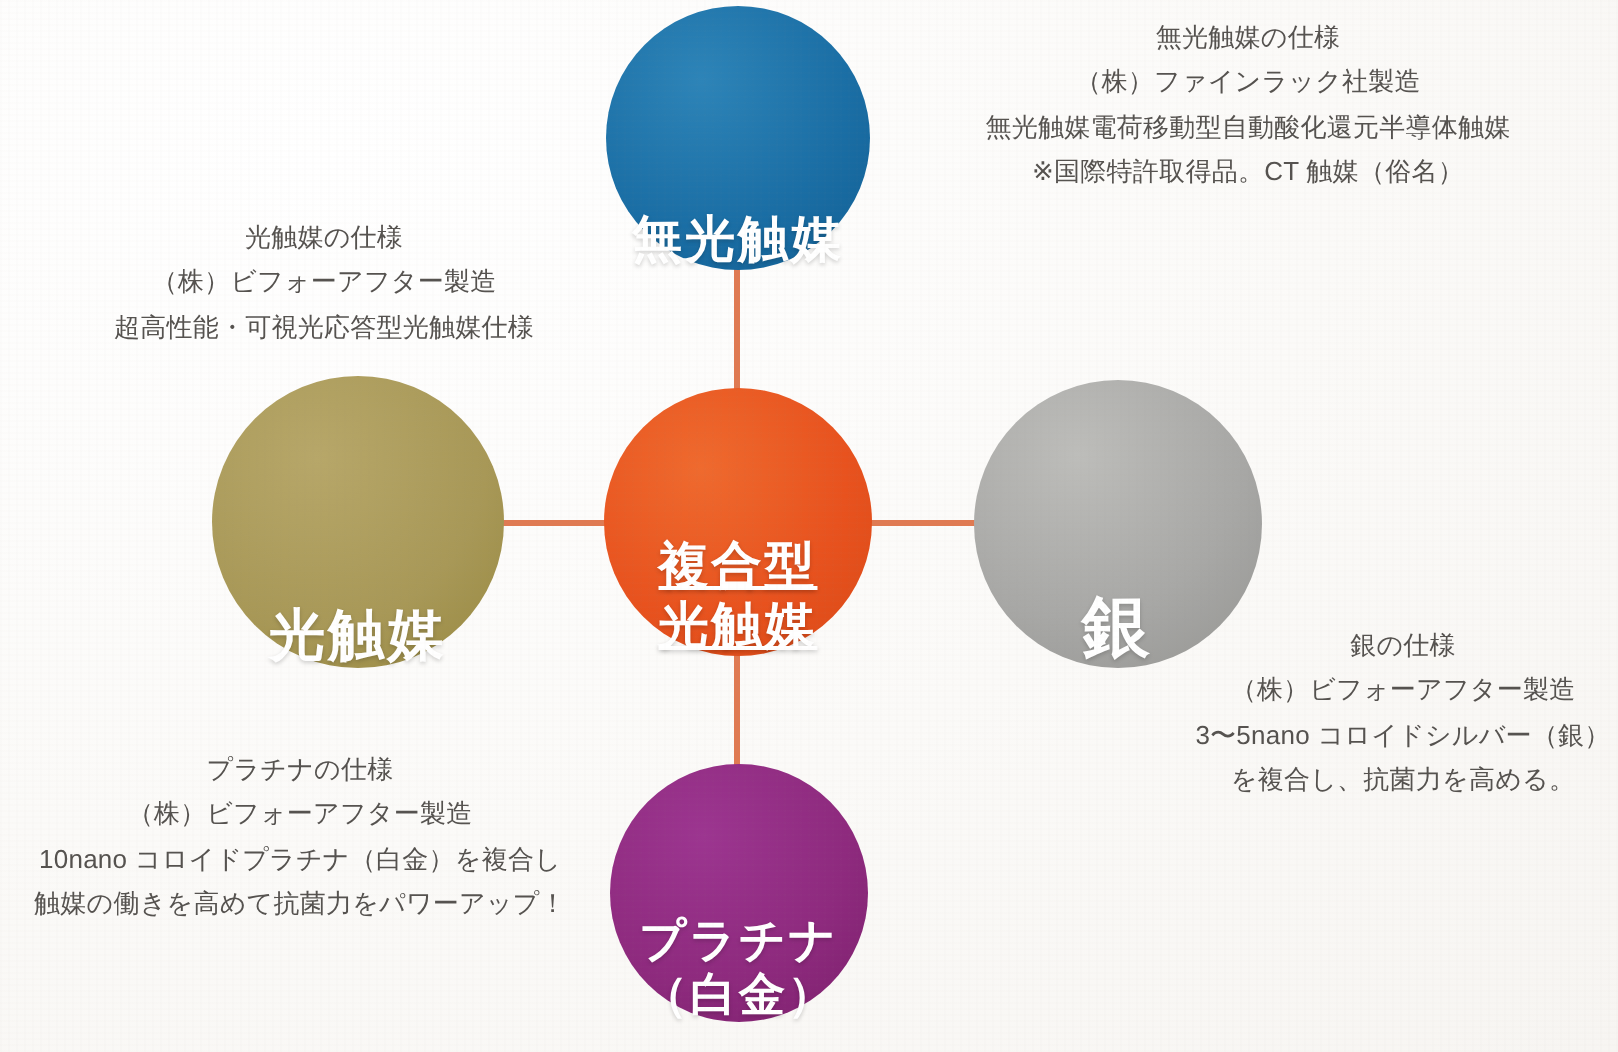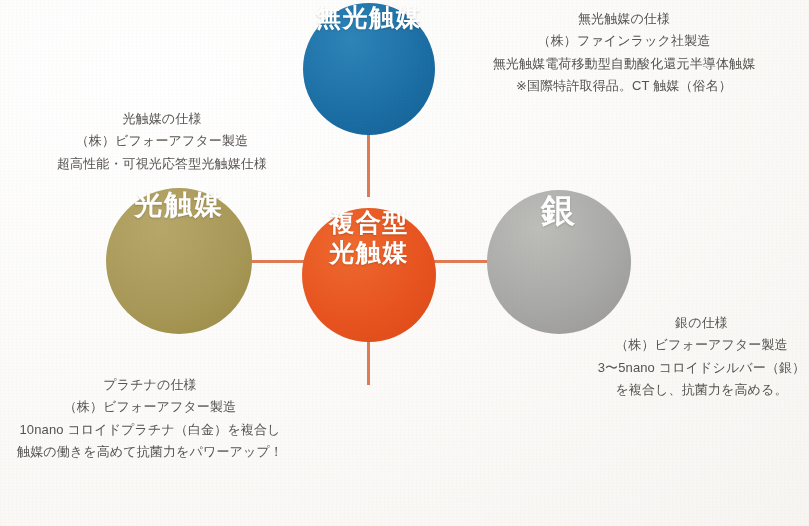--- a/index.html
+++ b/index.html
@@ -38,38 +38,39 @@
   .connector {
     position: absolute;
     background: #e07a52;
   }
 
   
   .node {
     position: absolute;
     border-radius: 50%;
     display: flex;
-    align-items: flex-start;
+    align-items: flex-end;
     justify-content: center;
     text-align: center;
     color: #ffffff;
     box-sizing: border-box;
   }
   .node .label {
     line-height: 1.18;
     letter-spacing: .06em;
     font-weight: 700;
     text-shadow: 0 1px 2px rgba(0,0,0,.18);
     white-space: pre-line;
   }
 
   #node-center {
-    left: 302px; top: 208px;
+    left: 302px; top: 194px;
     width: 134px; height: 134px;
     background: radial-gradient(circle at 36% 30%, #ef6a2e 0%, #e8521e 58%, #d94916 100%);
+    text-decoration: underline;
   }
   #node-center .label { font-size: 25px; }
 
   #node-top {
     left: 303px; top: 3px;
     width: 132px; height: 132px;
     background: radial-gradient(circle at 36% 28%, #2d84b8 0%, #1a6ea5 58%, #115f93 100%);
   }
   #node-top .label { font-size: 25px; }
 
@@ -129,20 +130,24 @@
 
   <div class="node" id="node-center">
     <span class="label">複合型
 光触媒</span>
   </div>
 
   <div class="node" id="node-right">
     <span class="label">銀</span>
   </div>
 
+  <div class="node" id="node-bottom">
+    <span class="label">プラチナ
+（白金）</span>
+  </div>
 
   <div class="caption" id="caption-top-right">無光触媒の仕様
 （株）ファインラック社製造
 無光触媒電荷移動型自動酸化還元半導体触媒
 ※国際特許取得品。CT 触媒（俗名）</div>
 
   <div class="caption" id="caption-top-left">光触媒の仕様
 （株）ビフォーアフター製造
 超高性能・可視光応答型光触媒仕様</div>
 

